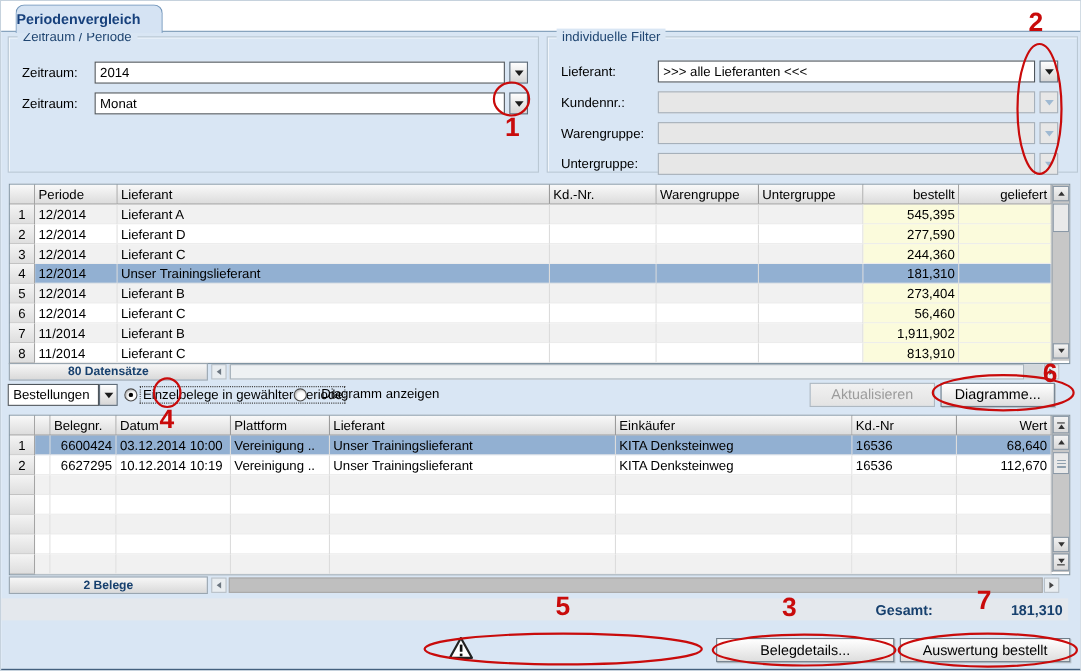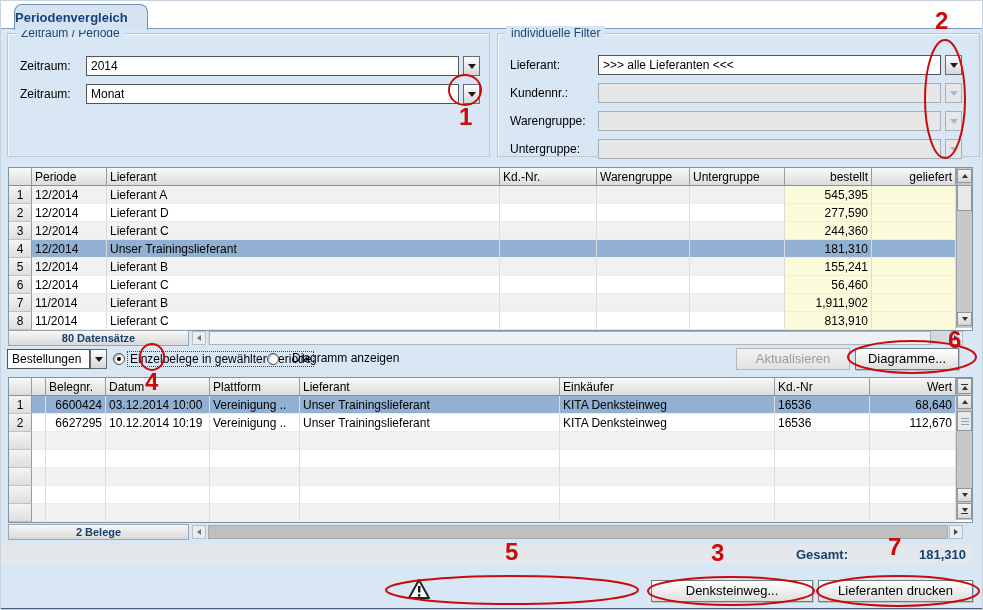--- a/index.html
+++ b/index.html
@@ -206,21 +206,21 @@
         <div class="td t1c6 ar yellow">181,310</div>
         <div class="td t1c7 yellow"></div>
       </div>
       <div class="tr row-a">
         <div class="td t1c0 rownum">5</div>
         <div class="td t1c1">12/2014</div>
         <div class="td t1c2">Lieferant B</div>
         <div class="td t1c3"></div>
           <div class="td t1c4"></div>
           <div class="td t1c5"></div>
-        <div class="td t1c6 ar yellow">155,241</div>
+        <div class="td t1c6 ar yellow">273,404</div>
         <div class="td t1c7 yellow"></div>
       </div>
       <div class="tr row-b">
         <div class="td t1c0 rownum">6</div>
         <div class="td t1c1">12/2014</div>
         <div class="td t1c2">Lieferant C</div>
         <div class="td t1c3"></div>
           <div class="td t1c4"></div>
           <div class="td t1c5"></div>
         <div class="td t1c6 ar yellow">56,460</div>
@@ -415,22 +415,22 @@
   </div>
 
   <div class="warnicon">
     <svg width="22" height="21" viewBox="0 0 22 21">
       <polygon points="11,1 21,19 1,19" fill="#ffffff" stroke="#222222" stroke-width="2" stroke-linejoin="round"></polygon>
       <rect x="10" y="7" width="2.4" height="6.5" fill="#111"></rect>
       <rect x="10" y="15.2" width="2.4" height="2.4" fill="#111"></rect>
     </svg>
   </div>
   <div class="stand">Stand: Do, 11 Dez 2014 03:40 ...</div>
-  <div class="btn" style="left:650px;top:579px;width:162px;">Denksteinweg...</div>
-  <div class="btn" style="left:817px;top:579px;width:155px;">Lieferanten drucken</div>
+  <div class="btn" style="left:650px;top:579px;width:162px;">Belegdetails...</div>
+  <div class="btn" style="left:817px;top:579px;width:155px;">Auswertung bestellt</div>
 
   <svg class="annosvg">
     <ellipse cx="464" cy="89" rx="16" ry="15" fill="none" stroke="#c90b0b" stroke-width="2"></ellipse>
     <ellipse cx="944" cy="98" rx="20" ry="59" fill="none" stroke="#c90b0b" stroke-width="2"></ellipse>
     <ellipse cx="151" cy="356" rx="12" ry="13" fill="none" stroke="#c90b0b" stroke-width="2"></ellipse>
     <ellipse cx="911" cy="356" rx="64" ry="16" fill="none" stroke="#c90b0b" stroke-width="2"></ellipse>
     <ellipse cx="511" cy="589" rx="126" ry="14" fill="none" stroke="#c90b0b" stroke-width="2"></ellipse>
     <ellipse cx="730" cy="590" rx="83" ry="14" fill="none" stroke="#c90b0b" stroke-width="2"></ellipse>
     <ellipse cx="897" cy="590" rx="81" ry="15" fill="none" stroke="#c90b0b" stroke-width="2"></ellipse>
   </svg>

